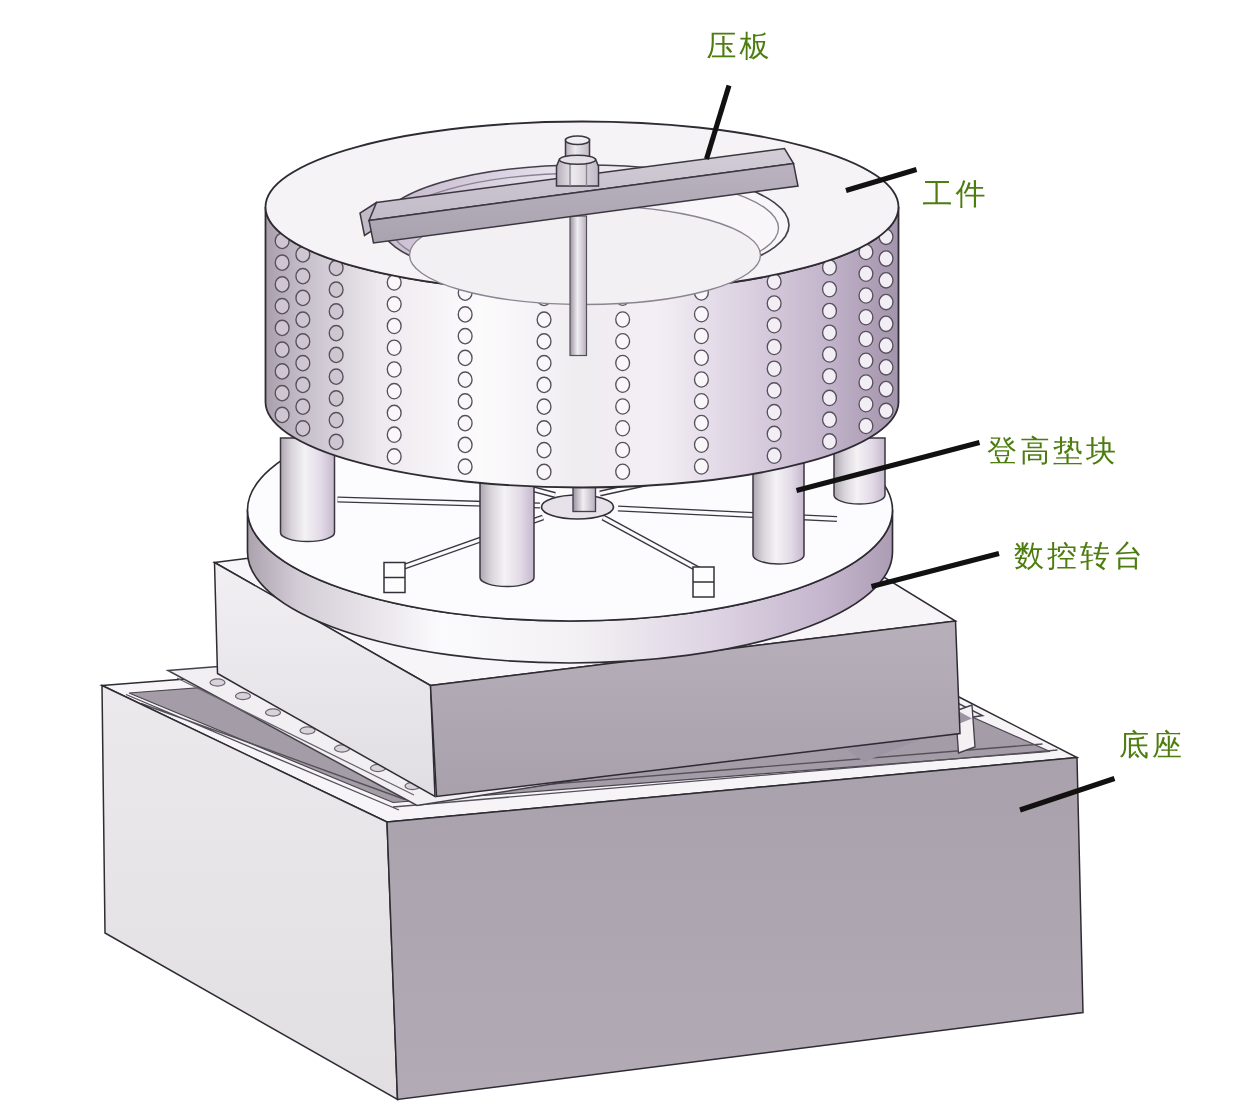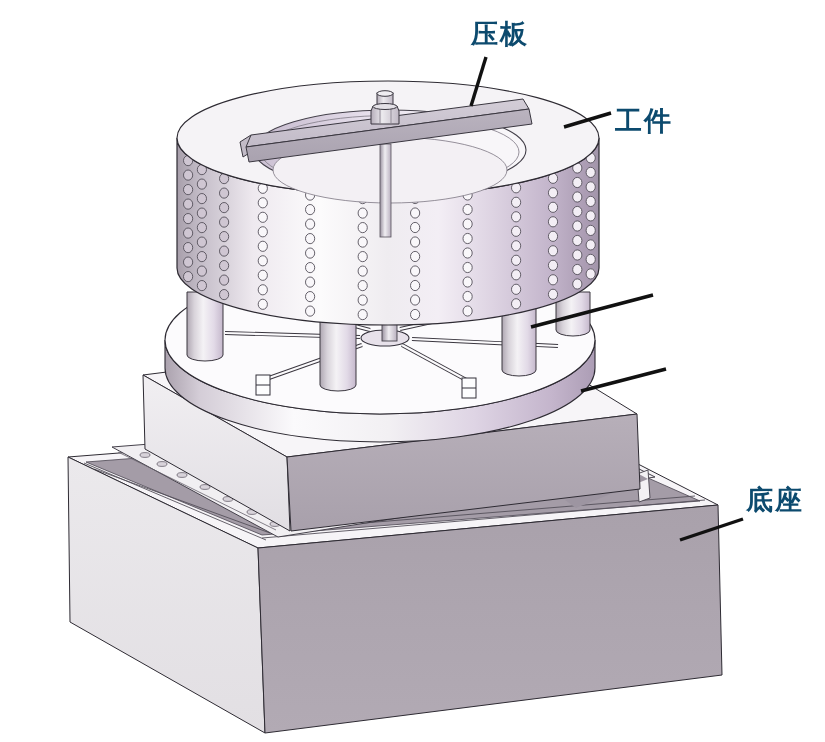--- a/index.html
+++ b/index.html
@@ -2,22 +2,22 @@
 <html><head>
 <meta charset="utf-8">
 <style>
   html,body{margin:0;padding:0;background:#fff;}
   #stage{
     position:relative;width:825px;height:742px;background:#ffffff;
     font-family:"Liberation Sans","DejaVu Sans",sans-serif;overflow:hidden;
   }
   #cad{position:absolute;left:0;top:0;}
   .cad-label{
-    position:absolute;color:#0c4a6e;font-size:27px;letter-spacing:2px;
-    font-weight:700;white-space:nowrap;line-height:1;
+    position:absolute;color:#4d7c0f;font-size:20px;letter-spacing:2px;
+    font-weight:400;white-space:nowrap;line-height:1;
   }
 </style>
 </head>
 <body>
 <div id="stage">
 
 <svg id="cad" width="825" height="742" viewBox="0 0 825 742">
   <defs>
     <linearGradient id="gRingSide" gradientUnits="userSpaceOnUse" x1="177" y1="0" x2="599" y2="0">
       <stop offset="0" stop-color="#a89fab"></stop>
@@ -306,16 +306,18 @@
   <g stroke="#111111" stroke-width="3.4">
     <line x1="486" y1="57" x2="471" y2="106"></line>
     <line x1="611" y1="113" x2="564" y2="127"></line>
     <line x1="653" y1="295" x2="531" y2="327"></line>
     <line x1="666" y1="369" x2="581" y2="391"></line>
     <line x1="743" y1="519" x2="680" y2="540"></line>
   </g>
 </svg>
 
 <div class="cad-label" style="left:471px;top:21px;">压板</div>
-<div class="cad-label" style="left:615px;top:108px;">工件</div>
+<div class="cad-label" style="left:615px;top:120px;">工件</div>
+<div class="cad-label" style="left:658px;top:291px;">登高垫块</div>
+<div class="cad-label" style="left:676px;top:361px;">数控转台</div>
 <div class="cad-label" style="left:746px;top:487px;">底座</div>
 
 </div>
 
 </body></html>

